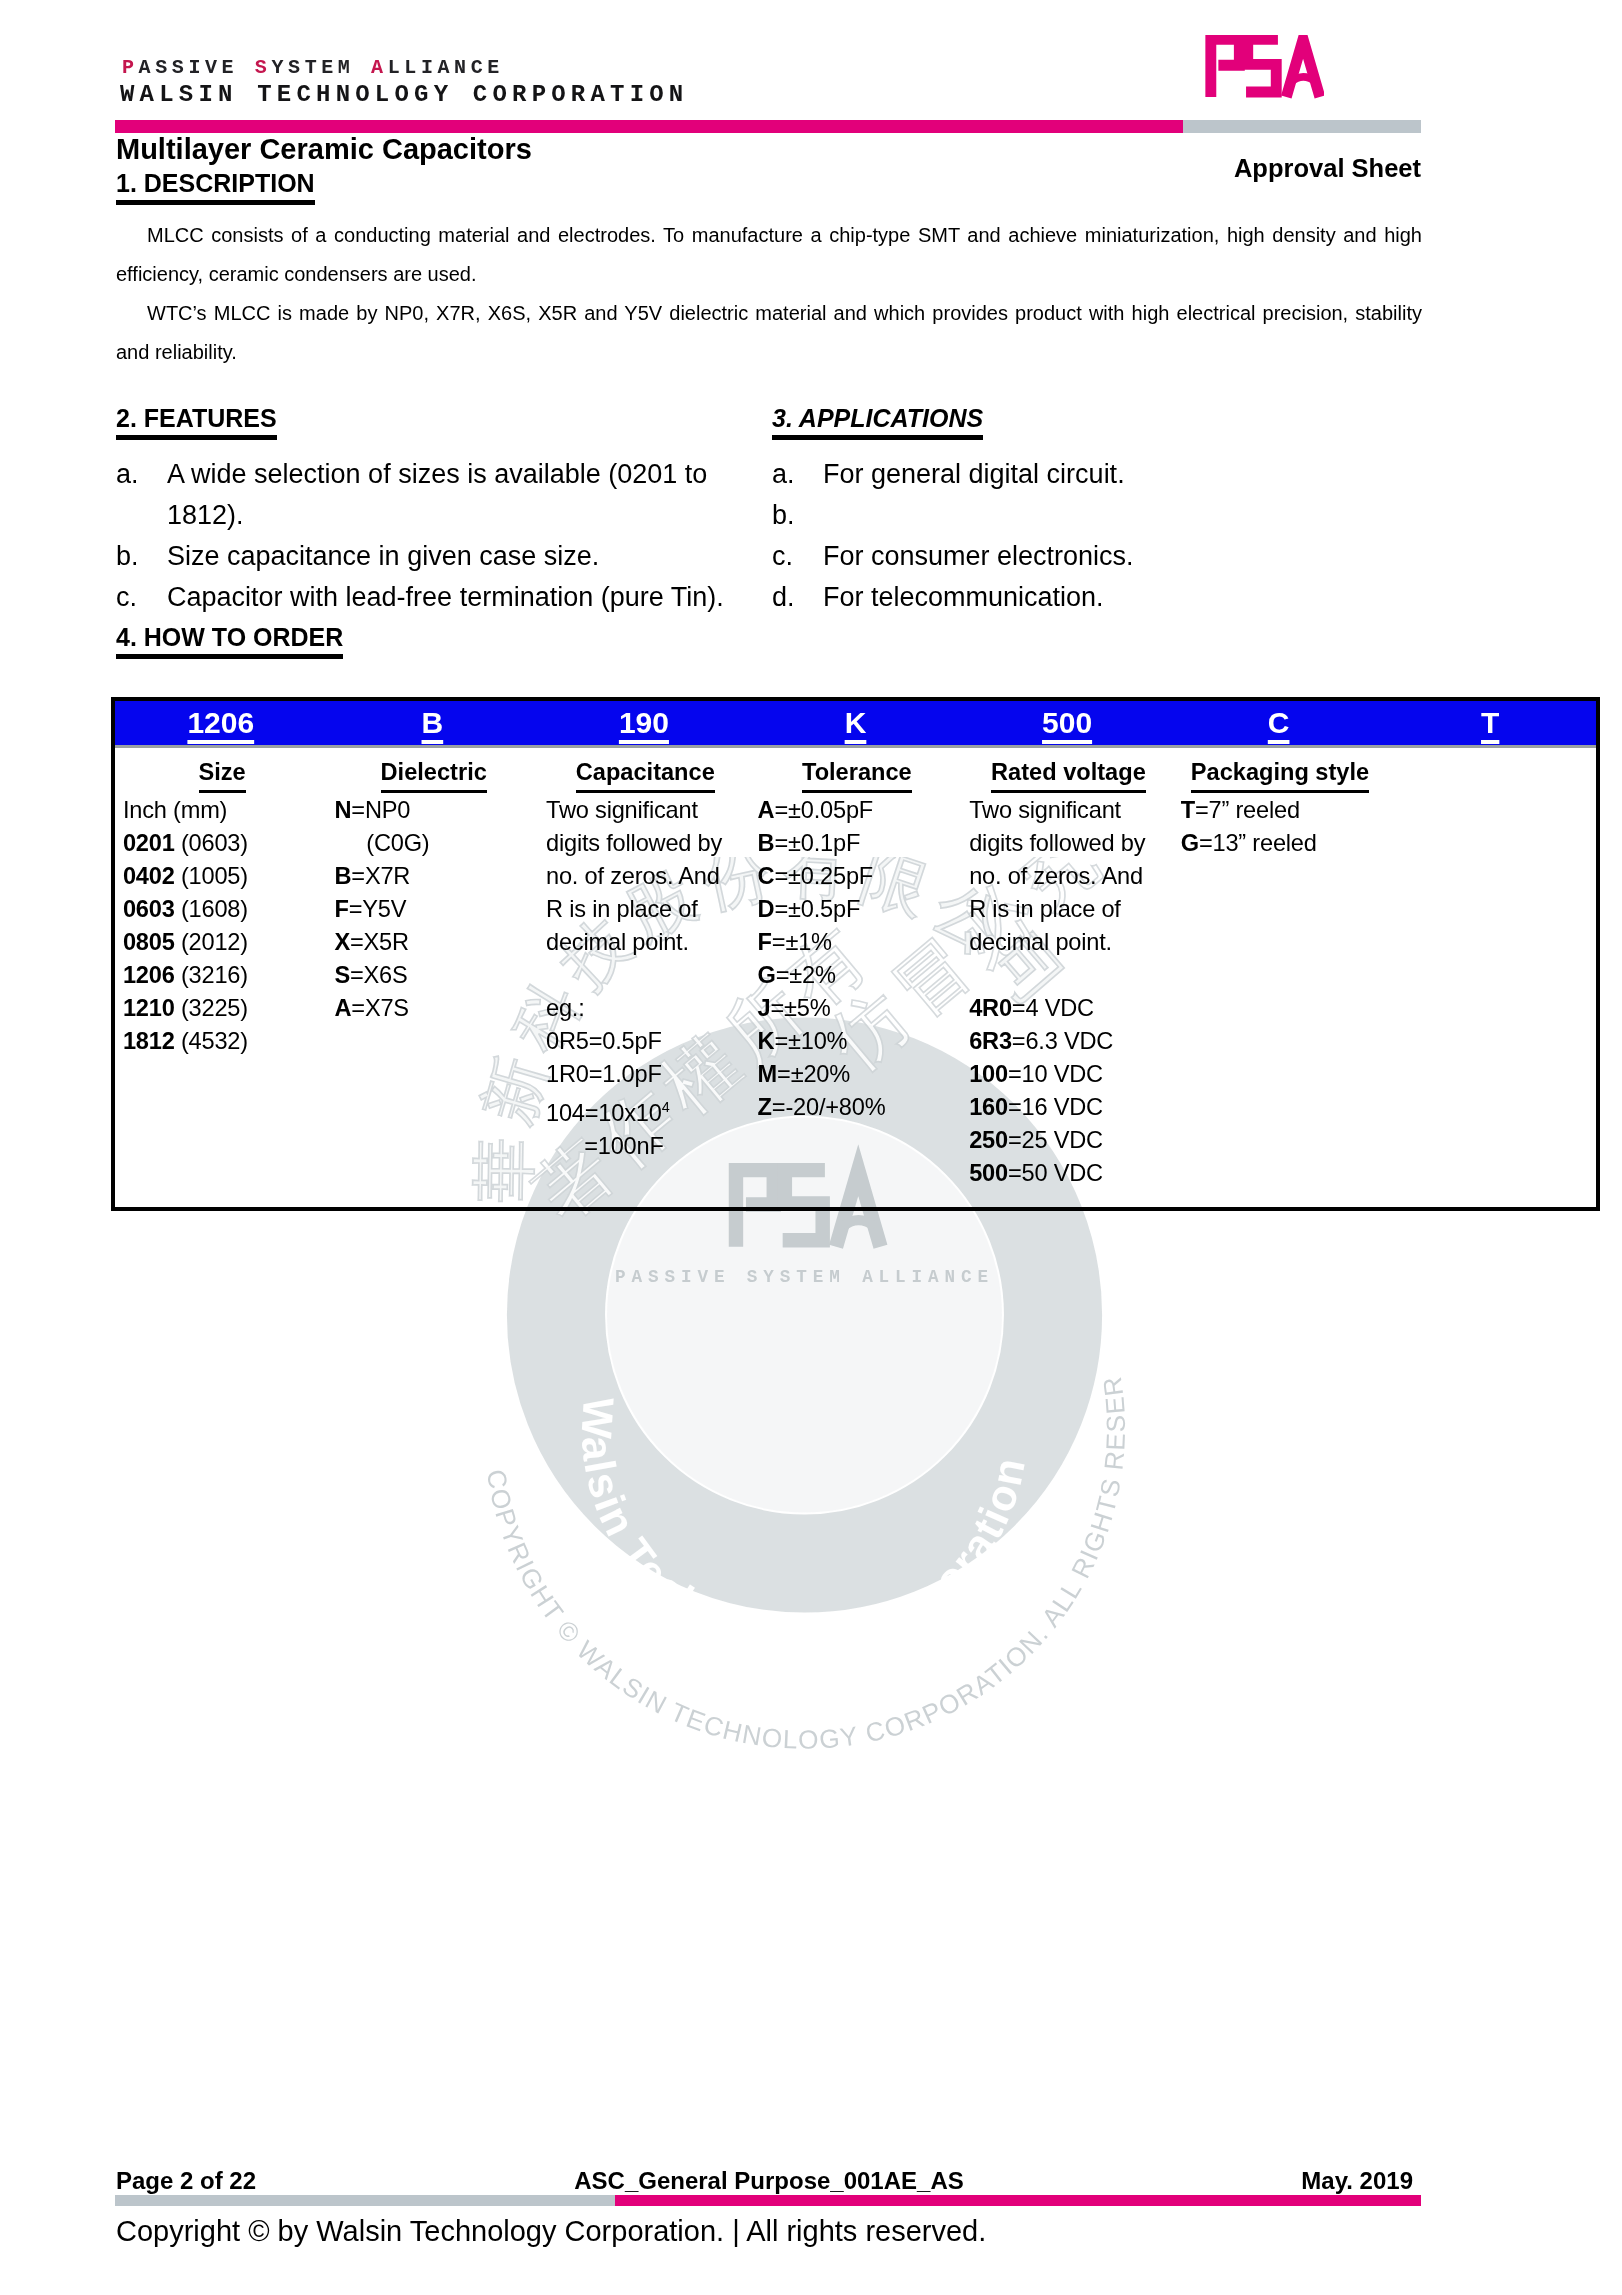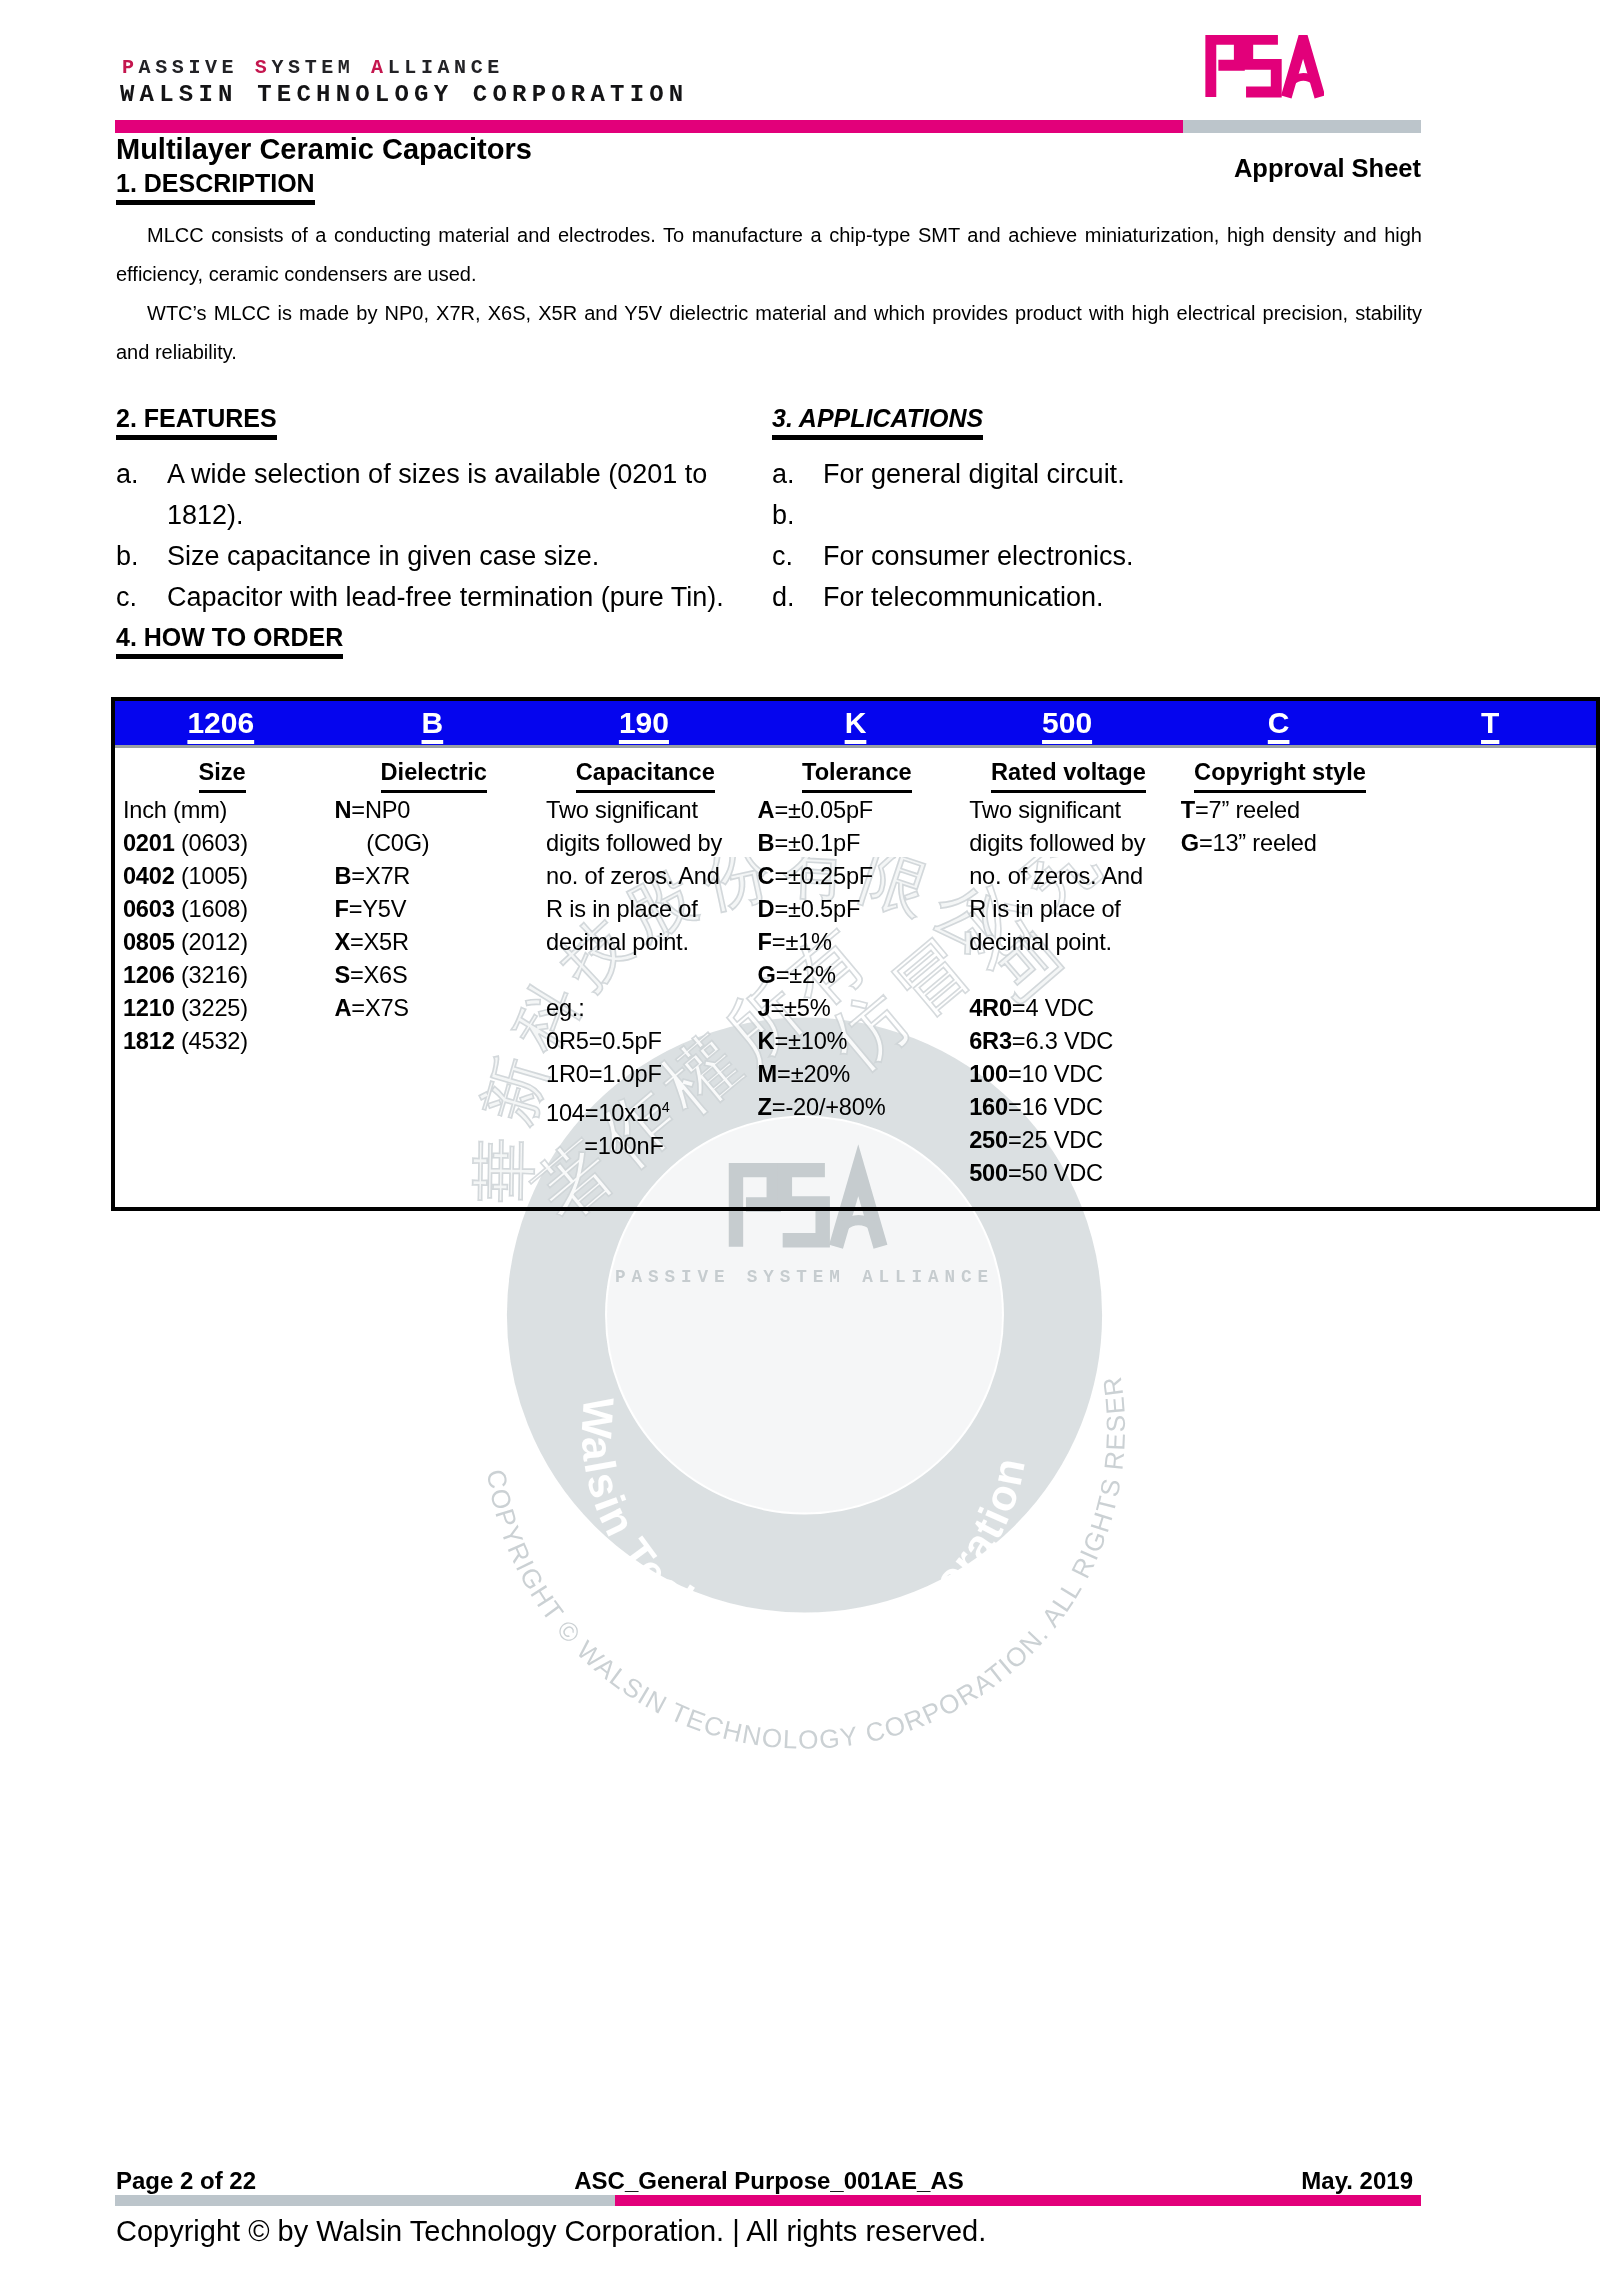--- a/index.html
+++ b/index.html
@@ -246,21 +246,21 @@
           <div class="cell-line">decimal point.</div>
           <div class="cell-line"></div>
           <div class="cell-line"><b>4R0</b>=4 VDC</div>
           <div class="cell-line"><b>6R3</b>=6.3 VDC</div>
           <div class="cell-line"><b>100</b>=10 VDC</div>
           <div class="cell-line"><b>160</b>=16 VDC</div>
           <div class="cell-line"><b>250</b>=25 VDC</div>
           <div class="cell-line"><b>500</b>=50 VDC</div>
         </div>
         <div class="body-cell cc">
-          <div class="col-header"><span>Copyright style</span></div>
+          <div class="col-header"><span>Packaging style</span></div>
           <div class="cell-line"><b>T</b>=7” reeled</div>
           <div class="cell-line"><b>G</b>=13” reeled</div>
         </div>
       </div>
 
     <div class="abs foot-text" style="left: 116px; top: 2167px;">Page 2 of 22</div>
     <div class="abs foot-text" style="left: 116px; width: 1306px; text-align: center; top: 2167px;">ASC_General Purpose_001AE_AS</div>
     <div class="abs foot-text" style="right: 209px; top: 2167px;">May. 2019</div>
     <div class="abs botbar"></div>
     <div class="abs copyright">Copyright © by Walsin Technology Corporation. | All rights reserved.</div>

